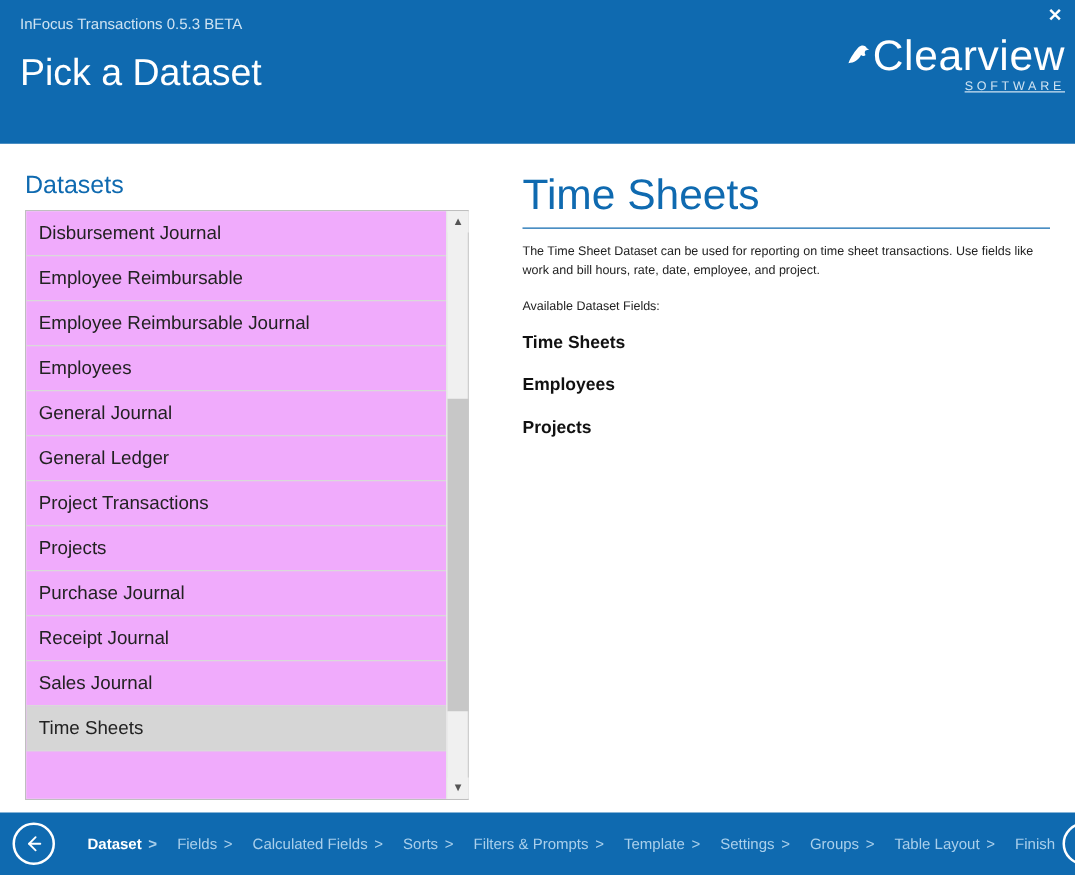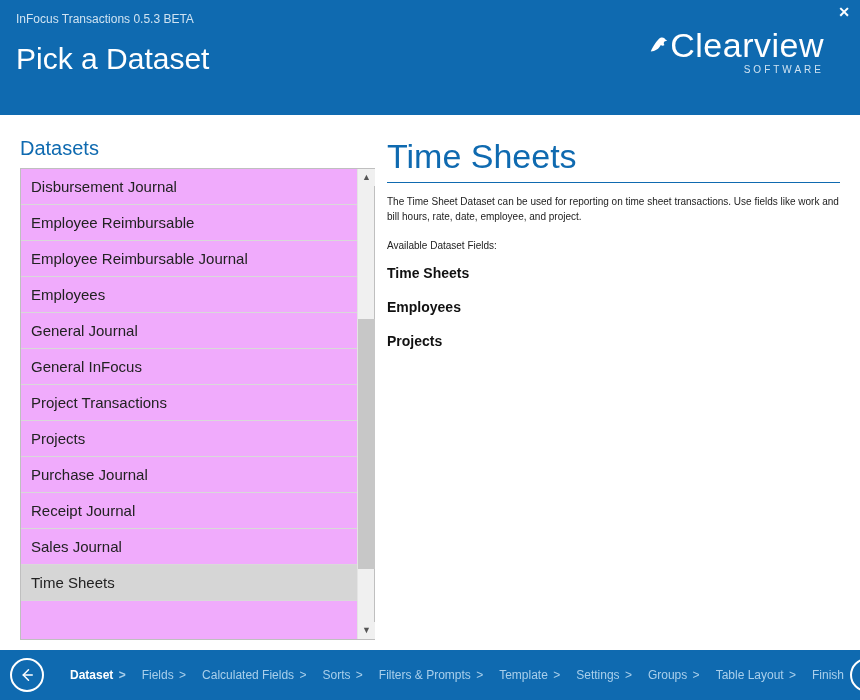--- a/index.html
+++ b/index.html
@@ -2,27 +2,27 @@
 <html><head>
 <meta charset="utf-8">
 <style>
   * { box-sizing: border-box; margin: 0; padding: 0; }
   html, body { width: 860px; height: 700px; font-family: "Segoe UI", Arial, sans-serif; overflow: hidden; }
   .window { width: 860px; height: 700px; background: #fff; display: flex; flex-direction: column; }
   .header { background: #0f6ab0; color: #fff; padding: 8px 16px 14px 16px; position: relative; height: 115px; }
   .close-x { position: absolute; top: 4px; right: 10px; font-size: 14px; font-weight: bold; cursor: pointer; color: #fff; }
   .app-subtitle { font-size: 12px; color: #cfe3f2; margin-top: 4px; }
   .page-title { font-size: 30px; font-weight: 300; color: #fff; margin-top: 16px; }
-  .logo { position: absolute; top: 28px; right: 36px; text-align: right; }
+  .logo { position: absolute; top: 28px; right: 8px; text-align: right; }
   .logo-main { font-size: 34px; font-weight: 300; color: #fff; letter-spacing: 0.5px; line-height: 1; }
   .logo-main .thin { font-weight: 200; }
-  .logo-sub { font-size: 10px; letter-spacing: 3px; color: #cfe3f2; margin-top: 2px; }
+  .logo-sub { font-size: 10px; letter-spacing: 3px; color: #cfe3f2; margin-top: 2px; text-decoration: underline; }
   .logo-bird { display: inline-block; vertical-align: top; }
 
-  .body { flex: 1; display: flex; padding: 22px 20px 10px 20px; gap: 12px; overflow: hidden; }
+  .body { flex: 1; display: flex; padding: 22px 20px 10px 20px; gap: 43px; overflow: hidden; }
   .left-pane { width: 355px; display: flex; flex-direction: column; }
   .right-pane { flex: 1; }
 
   .section-title { color: #0f6ab0; font-size: 20px; font-weight: 400; margin-bottom: 8px; }
   .detail-title { color: #0f6ab0; font-size: 34px; font-weight: 400; margin-bottom: 6px; }
   .detail-underline { border-bottom: 1px solid #0f6ab0; margin-bottom: 12px; }
 
   .listbox-wrap { border: 1px solid #bfbfbf; flex: 1; display: flex; min-height: 0; }
   .listbox { flex: 1; overflow-y: hidden; background: #f0abfc; }
   .list-item { padding: 9px 10px; font-size: 15px; color: #222; border-bottom: 1px solid #d9d9d9; cursor: pointer; }
@@ -70,21 +70,21 @@
 
     <div class="left-pane">
       <div class="section-title">Datasets</div>
       <div class="listbox-wrap">
         <div class="listbox" id="dataset-list">
             <div class="list-item">Disbursement Journal</div>
             <div class="list-item">Employee Reimbursable</div>
             <div class="list-item">Employee Reimbursable Journal</div>
             <div class="list-item">Employees</div>
             <div class="list-item">General Journal</div>
-            <div class="list-item">General InFocus</div>
+            <div class="list-item">General Ledger</div>
             <div class="list-item">Project Transactions</div>
             <div class="list-item">Projects</div>
             <div class="list-item">Purchase Journal</div>
             <div class="list-item">Receipt Journal</div>
             <div class="list-item">Sales Journal</div>
             <div class="list-item selected">Time Sheets</div>
           </div>
         <div class="scrollbar">
           <div class="sb-btn sb-up">▲</div>
           <div class="sb-thumb"></div>

